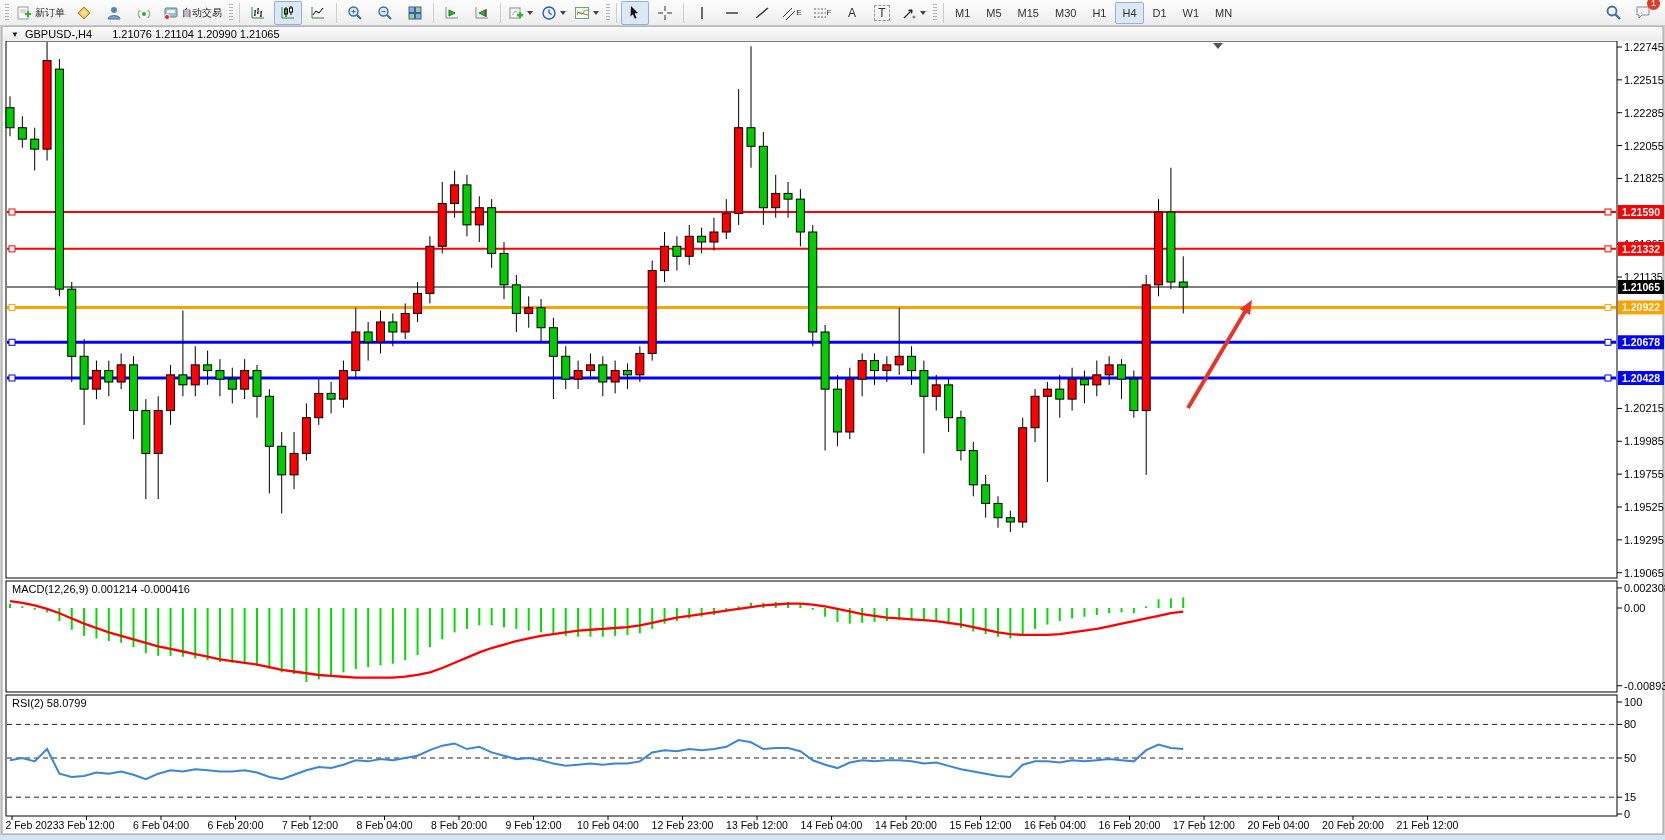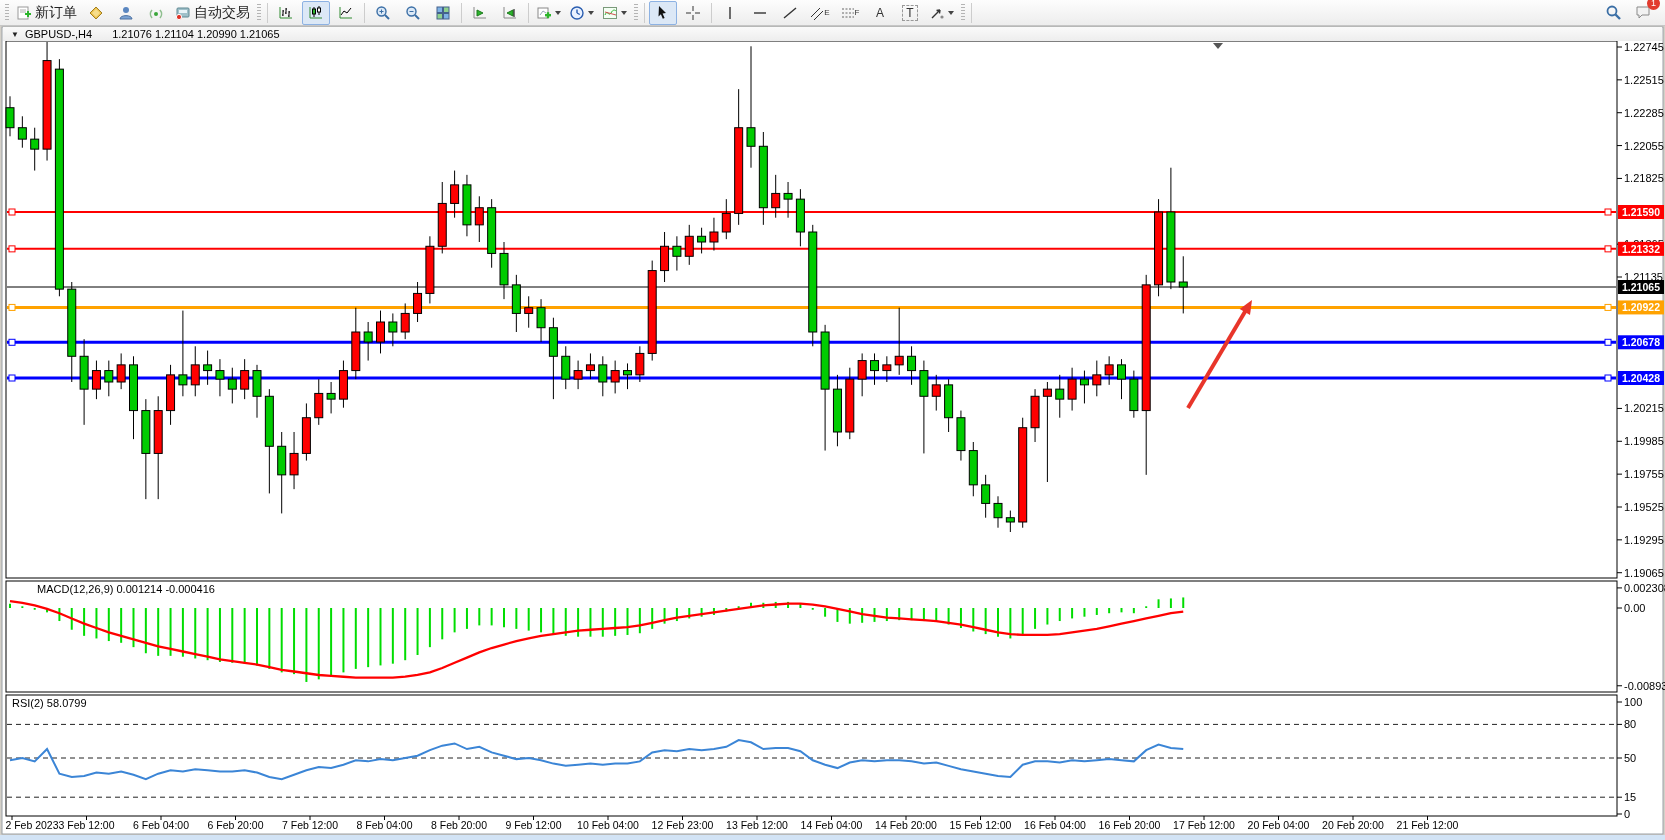--- a/index.html
+++ b/index.html
@@ -5,21 +5,21 @@
   html,body{margin:0;padding:0;background:#d4d0c8;font-family:"Liberation Sans",sans-serif;}
   #app{position:relative;width:1665px;height:840px;overflow:hidden;background:#d4d0c8;}
   
   #toolbar{position:absolute;left:0;top:0;width:1665px;height:26px;
     background:linear-gradient(#fdfdfd,#ededed);border-bottom:1px solid #c6c6c6;
     display:flex;align-items:center;padding:0 2px;box-sizing:border-box;z-index:5;}
   .tbtn{height:22px;min-width:22px;display:flex;align-items:center;justify-content:center;
     border:1px solid transparent;border-radius:2px;margin:0 1px;padding:0 2px;cursor:default;
     font-size:12px;color:#222;}
   .tbtn.pressed{border:1px solid #8db2e3;background:#dce8f6;}
-  .tbtn .lbl{margin-left:3px;font-size:14px;}
+  .tbtn .lbl{margin-left:3px;font-size:10px;}
   .caret{width:0;height:0;border-left:3px solid transparent;border-right:3px solid transparent;
     border-top:4px solid #444;margin-left:3px;}
   .grip{width:4px;height:18px;margin:0 3px;
     background-image:repeating-linear-gradient(to bottom,#b4b4b4 0 1px,transparent 1px 3px);}
   .sep{width:1px;height:20px;background:#cdcdcd;margin:0 3px;}
   .tfbtn{height:20px;padding:0 6px;font-size:11px;color:#333;border:1px solid transparent;
     border-radius:2px;margin:0 1px;display:flex;align-items:center;}
   .tfbtn.active{border:1px solid #8db2e3;background:#dce8f6;}
   #right-tools{margin-left:auto;display:flex;align-items:center;}
   .badge{position:absolute;right:-4px;top:-5px;background:#e23b2e;color:#fff;font-size:9px;
@@ -239,20 +239,31 @@
     <svg class="ticon" width="16" height="16">
       <path d="M3 13 L11 5 M11 5 L7.5 5.5 M11 5 L10.5 8.5" stroke="#333" stroke-width="1.4" fill="none"></path>
       <circle cx="13" cy="12" r="1.6" fill="#888"></circle>
     </svg>
     <span class="caret"></span>
   </div>
 
   <span class="grip"></span>
       <span class="sep"></span>
 
+  <div id="tf-group" style="display: flex;">
+        <div class="tfbtn">M1</div>
+        <div class="tfbtn">M5</div>
+        <div class="tfbtn">M15</div>
+        <div class="tfbtn">M30</div>
+        <div class="tfbtn">H1</div>
+        <div class="tfbtn active">H4</div>
+        <div class="tfbtn">D1</div>
+        <div class="tfbtn">W1</div>
+        <div class="tfbtn">MN</div>
+      </div>
 
   <div id="right-tools">
     <div class="tbtn">
       <svg class="ticon" width="17" height="17">
         <circle cx="7" cy="7" r="4.5" fill="none" stroke="#3a6ea5" stroke-width="1.8"></circle>
         <line x1="10.5" y1="10.5" x2="15" y2="15" stroke="#3a6ea5" stroke-width="2.4"></line>
       </svg>
     </div>
     <div class="tbtn" style="position:relative;margin-right:6px;">
       <svg class="ticon" width="17" height="17">
@@ -262,21 +273,21 @@
     </div>
   </div>
 </div>
 
 <div id="titlebar">
   <span class="tri">▼</span>
   <span>GBPUSD-,H4</span>
   <span class="ohlc">1.21076 1.21104 1.20990 1.21065</span>
 </div>
 
-<div class="pane-label" style="top:583px;margin-left:25px;">MACD(12,26,9) 0.001214 -0.000416</div>
+<div class="pane-label" style="top:583px;">MACD(12,26,9) 0.001214 -0.000416</div>
 <div class="pane-label" style="top:697px;">RSI(2) 58.0799</div>
 
 <svg id="chart-svg" width="1665" height="840">
       <rect x="2" y="27" width="1661" height="807" fill="#fff" stroke="#9aa0a6"></rect>
       <rect x="6" y="41" width="1611" height="537" fill="#fff" stroke="#000"></rect>
       <rect x="6" y="581" width="1611" height="111" fill="#fff" stroke="#000"></rect>
       <rect x="6" y="695" width="1611" height="121" fill="#fff" stroke="#000"></rect>
       <rect x="0" y="835" width="1665" height="5" fill="#d2e3f5"></rect>
       <line x1="1617" y1="47" x2="1622" y2="47" stroke="#000"></line>
       <text x="1624" y="51" font-size="11" font-family="Liberation Sans, sans-serif" fill="#000">1.22745</text>

